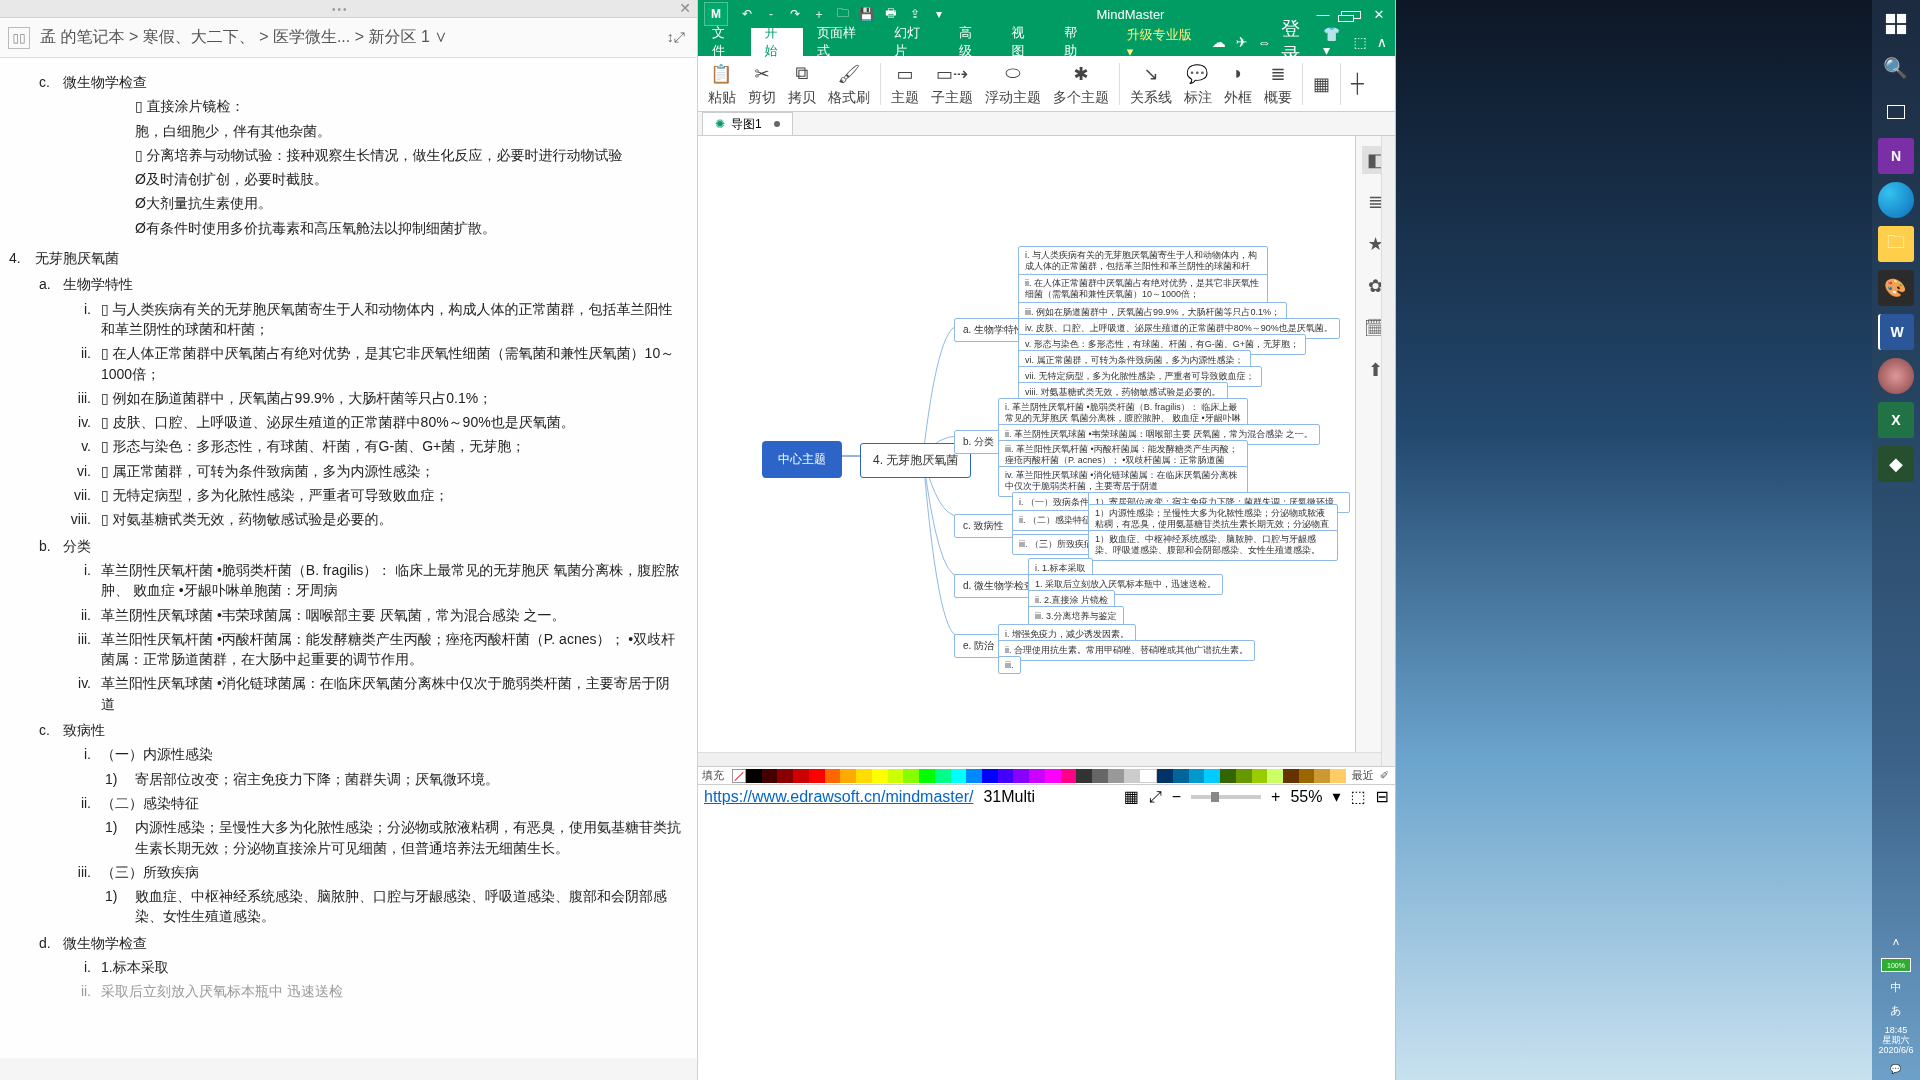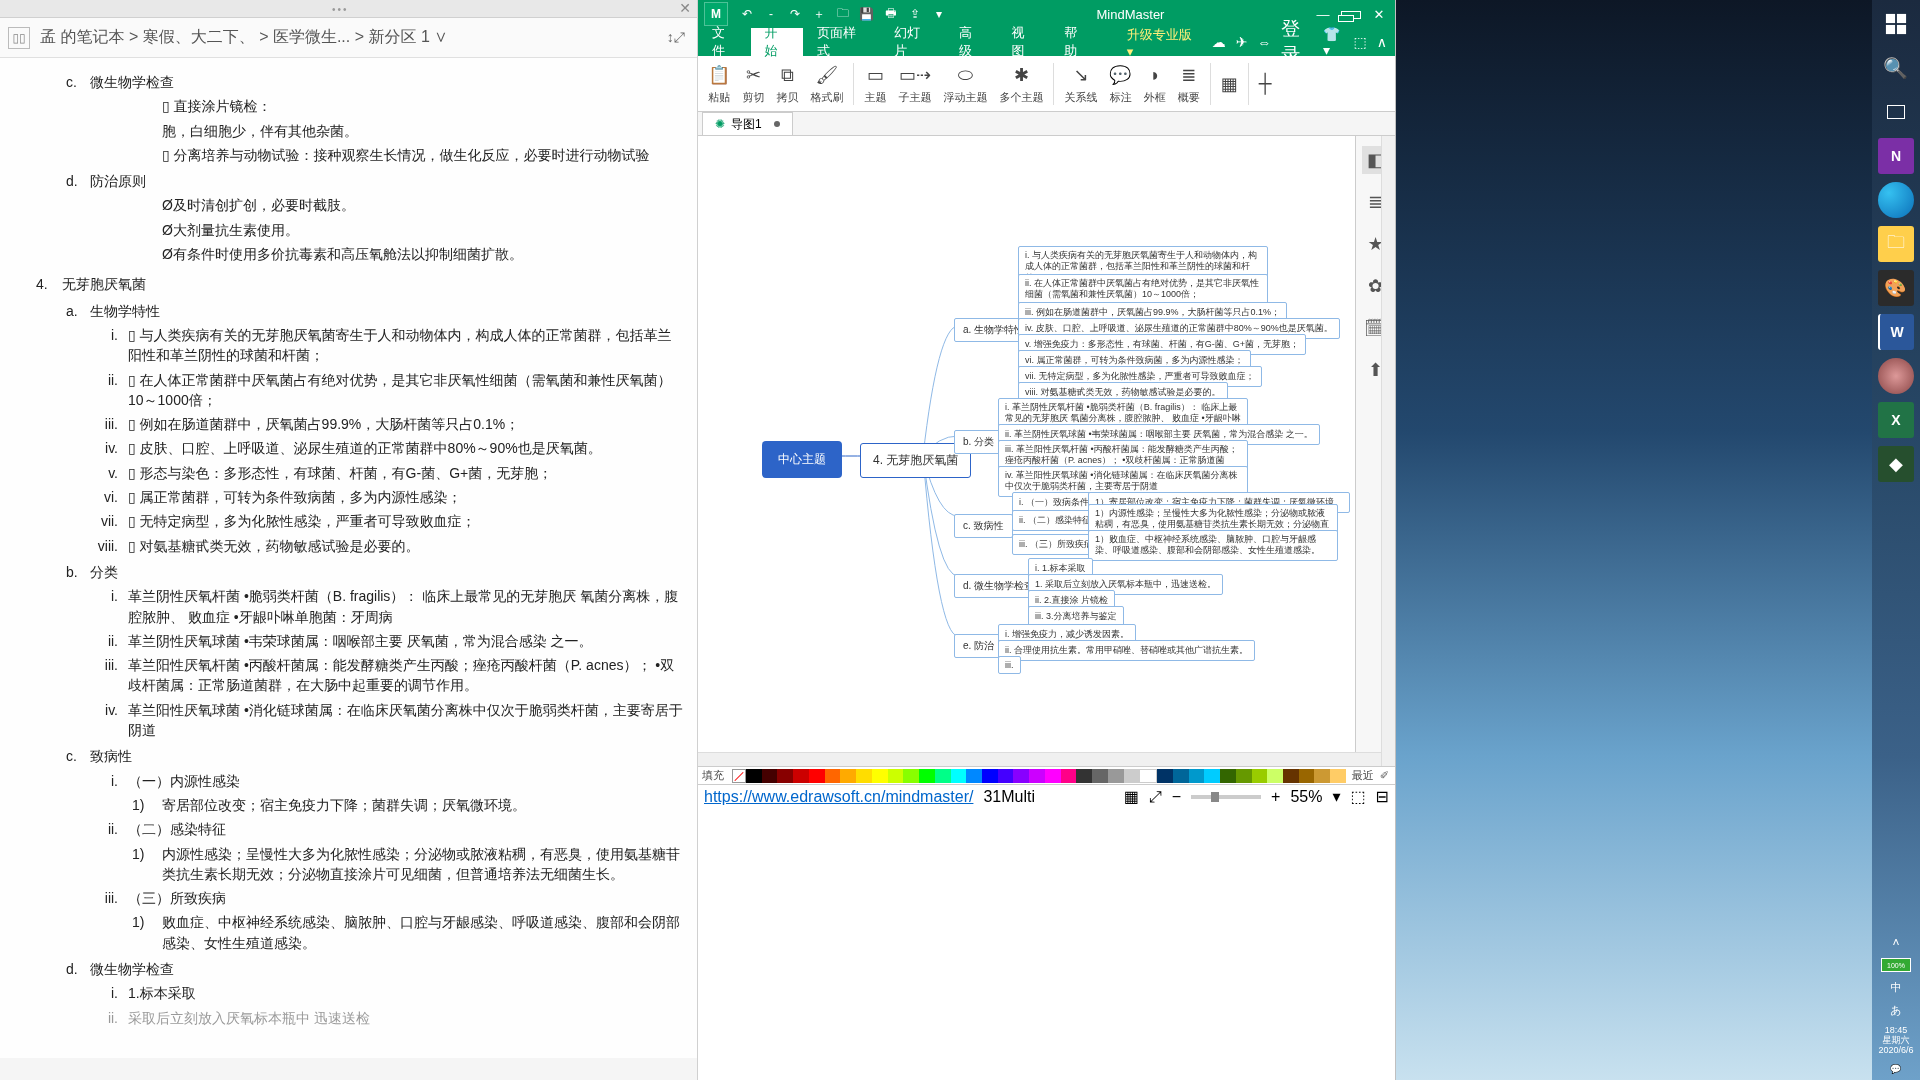--- a/index.html
+++ b/index.html
@@ -8,21 +8,21 @@
 
 .left-pane { position:absolute; left:0; top:0; width:698px; height:1080px; background:#f5f5f5; border-right:1px solid #d0d0d0; }
 .left-top { height:18px; background:#e8e8e8; border-bottom:1px solid #d0d0d0; position:relative; }
 .left-dots { position:absolute; left:332px; top:4px; font-size:10px; color:#999; letter-spacing:2px; }
 .left-close { position:absolute; right:6px; top:0; font-size:14px; color:#888; cursor:pointer; }
 .crumb-bar { height:40px; display:flex; align-items:center; gap:10px; padding:0 8px; background:#fafafa; border-bottom:1px solid #e0e0e0; }
 .crumb-icon { width:22px; height:22px; border:1px solid #bbb; display:flex; align-items:center; justify-content:center; font-size:12px; color:#888; }
 .crumb-text { font-size:16px; color:#555; white-space:nowrap; overflow:hidden; text-overflow:ellipsis; flex:1; }
 .crumb-arrows { font-size:14px; color:#666; padding:0 4px; cursor:pointer; }
 
-.note-body { padding:8px 14px 8px 48px; font-size:14px; color:#222; line-height:1.45; height:1000px; overflow:hidden; background:#fefefe; }
+.note-body { padding:8px 14px 8px 21px; font-size:14px; color:#222; line-height:1.45; height:1000px; overflow:hidden; background:#fefefe; }
 .lvl-letter { margin-left:18px; margin-top:6px; }
 .lvl-letter > .lead { display:inline-block; width:24px; }
 .lvl-roman { margin-left:46px; margin-top:4px; display:flex; }
 .lvl-roman > .lead { display:inline-block; width:34px; text-align:right; padding-right:10px; flex-shrink:0; }
 .lvl-sub { margin-left:84px; margin-top:4px; display:flex; }
 .lvl-sub > .lead { width:30px; flex-shrink:0; }
 .topnum { margin-left:-12px; margin-top:10px; }
 .topnum .lead { display:inline-block; width:26px; }
 .note-body span.txt { display:inline; }
 
@@ -43,21 +43,21 @@
 .mm-menubar .tab.active { background:#ffffff; color:#009c63; }
 .mm-menubar .upgrade { color:#ffef7a; margin-left:10px; }
 .mm-menubar .spacer { flex:1; }
 .mm-menubar .right-icons { display:flex; align-items:center; gap:10px; margin-right:8px; font-size:14px; }
 .mm-menubar .right-icons span { cursor:pointer; }
 .mm-login { color:#fff; font-size:19px; }
 
 .mm-ribbon { height:56px; border-bottom:1px solid #ccc; display:flex; align-items:center; padding:0 4px; background:#fff; }
 .rb-group { display:flex; flex-direction:column; align-items:center; padding:0 6px; cursor:pointer; }
 .rb-group .ic { height:26px; display:flex; align-items:center; justify-content:center; font-size:18px; color:#444; }
-.rb-group .lbl { font-size:11px; color:#444; margin-top:2px; }
+.rb-group .lbl { font-size:14px; color:#444; margin-top:2px; }
 .rb-sep { width:1px; height:42px; background:#ddd; margin:0 4px; }
 
 .mm-tabstrip { height:24px; border-bottom:1px solid #ccc; display:flex; align-items:center; font-size:12px; padding-left:4px; background:#f5f5f5; }
 .mm-doc-tab { display:flex; align-items:center; gap:6px; padding:0 12px; height:100%; background:#fff; border:1px solid #ccc; border-bottom:none; cursor:pointer; }
 .mm-doc-tab .dot { width:6px; height:6px; border-radius:50%; background:#666; margin-left:6px; }
 
 .mm-canvas { position:relative; height:630px; background:#fff; overflow:hidden; }
 .mm-canvas .scroll-side { position:absolute; right:0; top:0; width:14px; height:100%; background:#f0f0f0; border-left:1px solid #ddd; }
 .mm-canvas .scroll-bot { position:absolute; left:0; bottom:0; height:14px; width:calc(100% - 14px); background:#f0f0f0; border-top:1px solid #ddd; }
 
@@ -136,21 +136,20 @@
       </div>
     <div class="lvl-sub">
         <span class="lead"></span>
         <span class="txt">胞，白细胞少，伴有其他杂菌。</span>
       </div>
     <div class="lvl-sub">
         <span class="lead"></span>
         <span class="txt">▯ 分离培养与动物试验：接种观察生长情况，做生化反应，必要时进行动物试验</span>
       </div>
 
-    <div class="lvl-letter"><span class="lead">d.</span><span class="txt">防治原则</span></div>
     <div class="lvl-sub">
         <span class="lead"></span>
         <span class="txt">Ø及时清创扩创，必要时截肢。</span>
       </div>
     <div class="lvl-sub">
         <span class="lead"></span>
         <span class="txt">Ø大剂量抗生素使用。</span>
       </div>
     <div class="lvl-sub">
         <span class="lead"></span>
@@ -378,21 +377,21 @@
     <div class="node big" style="left:256px;top:182px">a. 生物学特性</div>
     <div class="node big" style="left:256px;top:294px">b. 分类</div>
     <div class="node big" style="left:256px;top:378px">c. 致病性</div>
     <div class="node big" style="left:256px;top:438px">d. 微生物学检查</div>
     <div class="node big" style="left:256px;top:498px">e. 防治</div>
 
     <div class="node multi" style="left:320px;top:110px">i. 与人类疾病有关的无芽胞厌氧菌寄生于人和动物体内，构成人体的正常菌群，包括革兰阳性和革兰阴性的球菌和杆菌；</div>
     <div class="node multi" style="left:320px;top:138px">ii. 在人体正常菌群中厌氧菌占有绝对优势，是其它非厌氧性细菌（需氧菌和兼性厌氧菌）10～1000倍；</div>
     <div class="node" style="left:320px;top:166px">iii. 例如在肠道菌群中，厌氧菌占99.9%，大肠杆菌等只占0.1%；</div>
     <div class="node" style="left:320px;top:182px">iv. 皮肤、口腔、上呼吸道、泌尿生殖道的正常菌群中80%～90%也是厌氧菌。</div>
-    <div class="node" style="left:320px;top:198px">v. 增强免疫力：多形态性，有球菌、杆菌，有G-菌、G+菌，无芽胞；</div>
+    <div class="node" style="left:320px;top:198px">v. 形态与染色：多形态性，有球菌、杆菌，有G-菌、G+菌，无芽胞；</div>
     <div class="node" style="left:320px;top:214px">vi. 属正常菌群，可转为条件致病菌，多为内源性感染；</div>
     <div class="node" style="left:320px;top:230px">vii. 无特定病型，多为化脓性感染，严重者可导致败血症；</div>
     <div class="node" style="left:320px;top:246px">viii. 对氨基糖甙类无效，药物敏感试验是必要的。</div>
 
     <div class="node multi" style="left:300px;top:262px">i. 革兰阴性厌氧杆菌 •脆弱类杆菌（B. fragilis）： 临床上最常见的无芽胞厌 氧菌分离株，腹腔脓肿、 败血症 •牙龈卟啉单胞菌：牙周病</div>
     <div class="node" style="left:300px;top:288px">ii. 革兰阴性厌氧球菌 •韦荣球菌属：咽喉部主要 厌氧菌，常为混合感染 之一。</div>
     <div class="node multi" style="left:300px;top:304px">iii. 革兰阳性厌氧杆菌 •丙酸杆菌属：能发酵糖类产生丙酸；痤疮丙酸杆菌（P. acnes）；  •双歧杆菌属：正常肠道菌群，在大肠中起重要的调节作用。</div>
     <div class="node multi" style="left:300px;top:330px">iv. 革兰阳性厌氧球菌 •消化链球菌属：在临床厌氧菌分离株中仅次于脆弱类杆菌，主要寄居于阴道</div>
 
     <div class="node" style="left:314px;top:356px">i. （一）致病条件</div>

